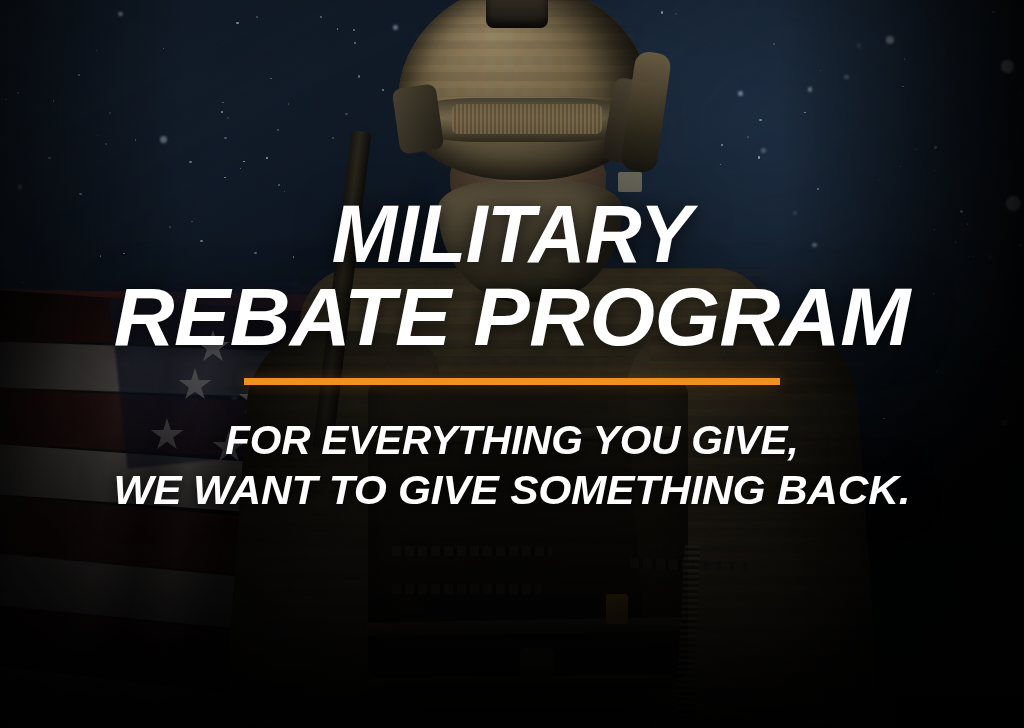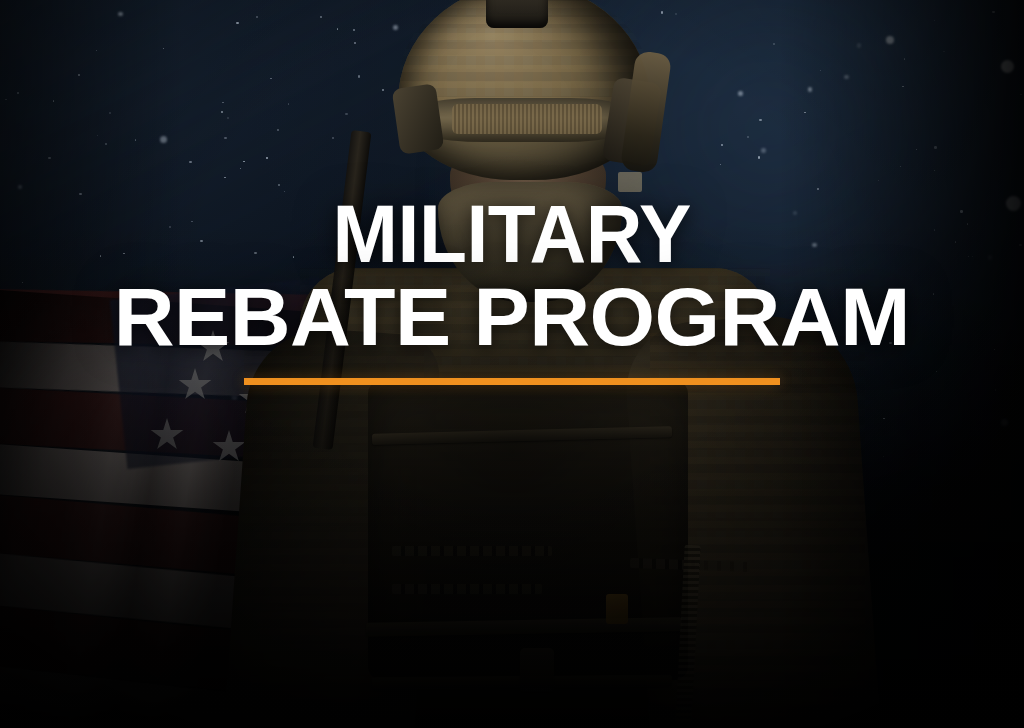--- a/index.html
+++ b/index.html
@@ -12,20 +12,21 @@
     font-family: "Liberation Sans", sans-serif;
   }
 
   .banner {
     position: relative;
     width: 1024px;
     height: 728px;
     overflow: hidden;
     background: #05080f;
     user-select: none;
+    font-style: italic;
   }
 
   
   .sky {
     position: absolute;
     inset: 0;
     background:
       radial-gradient(ellipse 900px 620px at 86% 6%,  #1b2a3c 0%, rgba(17,27,40,0.75) 38%, rgba(8,13,21,0) 72%),
       radial-gradient(ellipse 760px 520px at 10% 12%, #121c29 0%, rgba(10,16,25,0.6) 45%, rgba(5,9,15,0) 78%),
       linear-gradient(150deg, #0d1622 0%, #0b1420 30%, #070c14 60%, #03060a 100%);
@@ -521,15 +522,19 @@
   <div class="vignette"></div>
 
   <div class="content">
     <h1 class="headline">
       <span class="l1">MILITARY</span>
       <span class="l2">REBATE PROGRAM</span>
     </h1>
 
     <div class="rule" style="background: rgb(242, 146, 32);"></div>
 
+    <p class="subhead">
+      <span class="s1">FOR EVERYTHING YOU GIVE,</span>
+      <span class="s2">WE WANT TO GIVE SOMETHING BACK.</span>
+    </p>
   </div>
 
 </div>
 
 </body></html>

